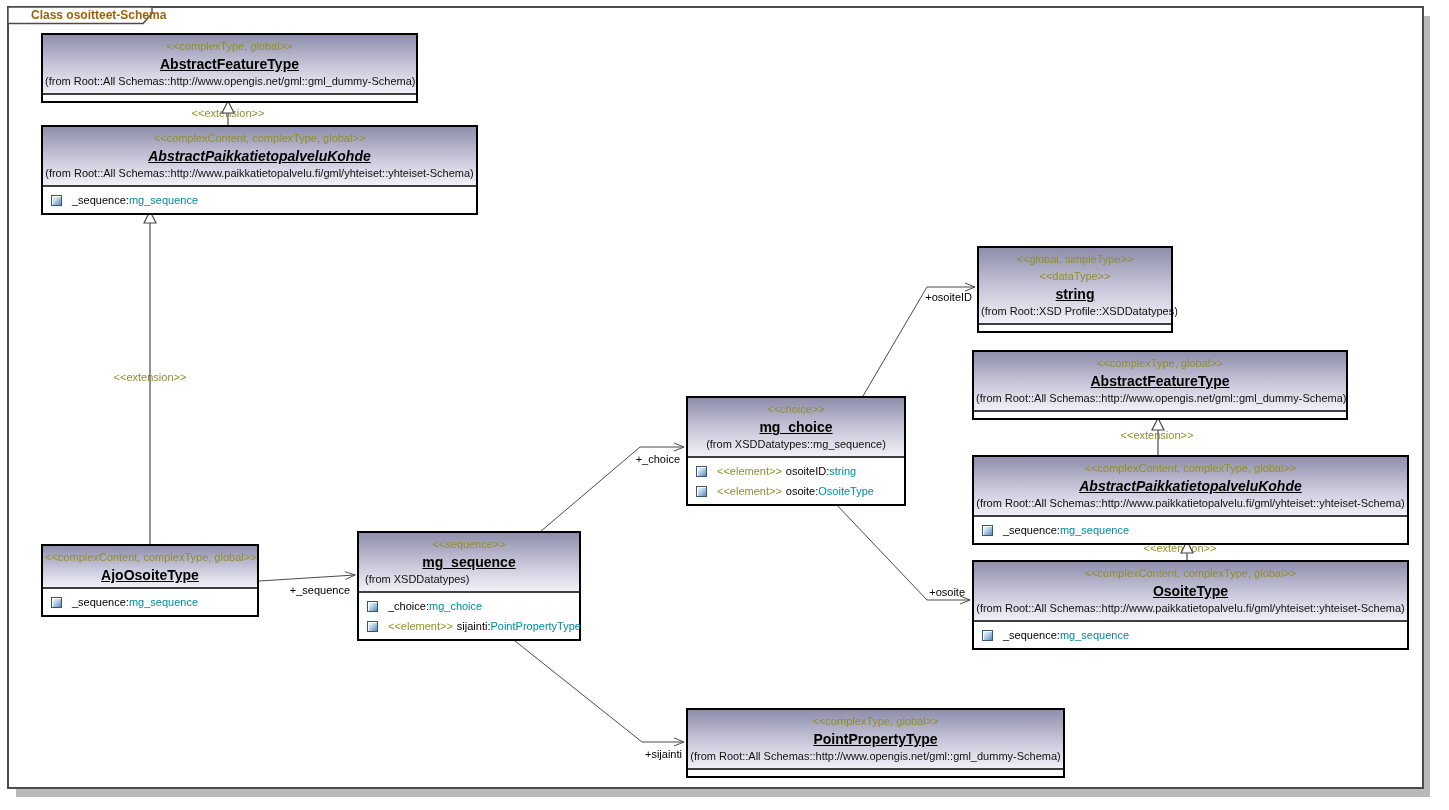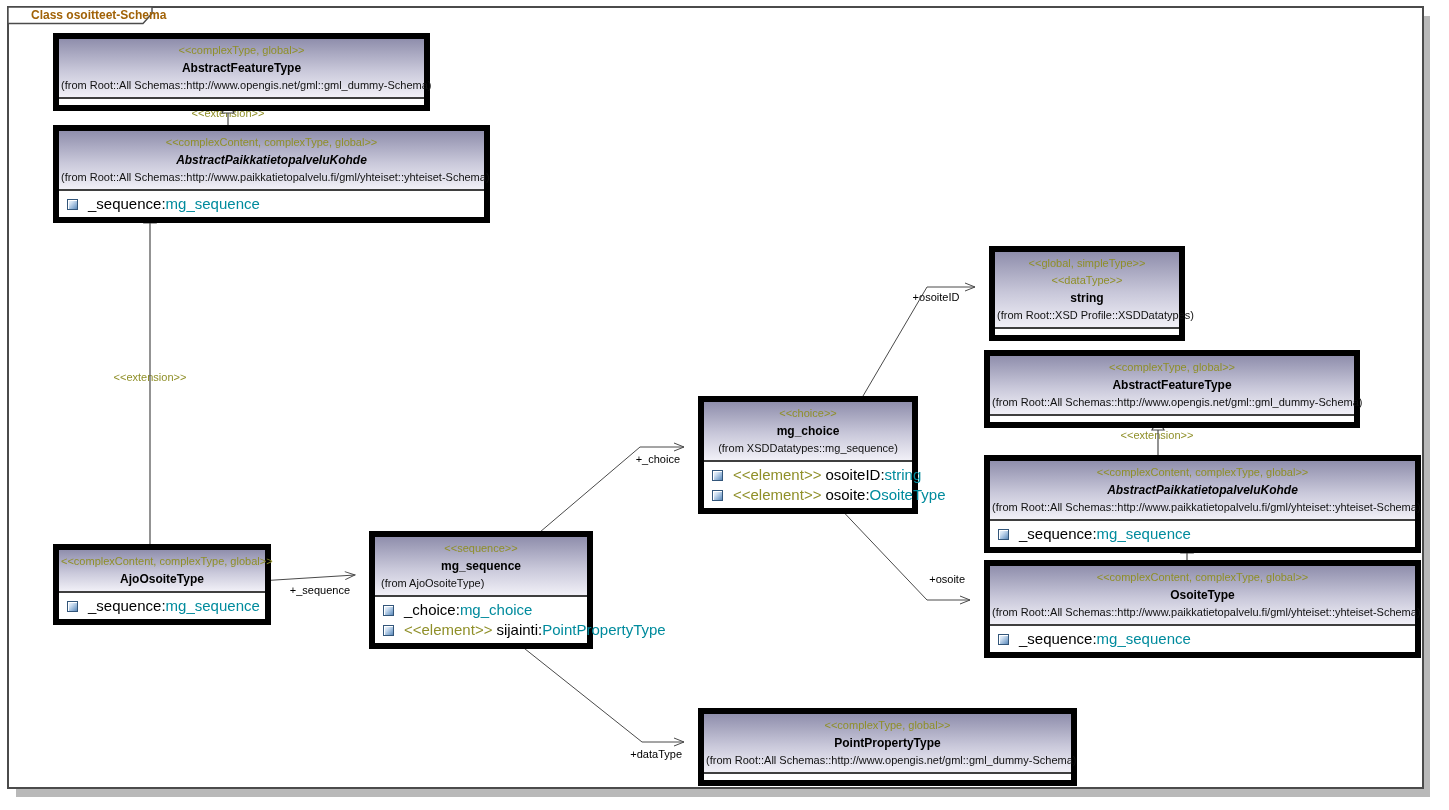--- a/index.html
+++ b/index.html
@@ -3,38 +3,38 @@
 <meta charset="utf-8">
 <style>
   * { box-sizing: border-box; }
   body { margin: 0; background: #ffffff; font-family: "Liberation Sans", sans-serif; }
   #stage { position: relative; width: 1449px; height: 810px; background: #fff; overflow: hidden; }
 
   
   .edge-label { position: absolute; z-index: 1; font-size: 11px; color: #000; white-space: nowrap; }
   .edge-label.stereo { color: #8f8f28; }
   #wires { position: absolute; left: 0; top: 0; z-index: 2; pointer-events: none; }
-  .uml-box { position: absolute; z-index: 3; background: #fca5a5; border: 6px solid #000000; margin-left: 12px; }
+  .uml-box { position: absolute; z-index: 3; background: #fca5a5; border: 2px solid #000000; }
   #tab-label { position: absolute; z-index: 4; left: 31px; top: 8px; font-size: 12px; font-weight: bold; color: #a16207; white-space: nowrap; }
 
   
   .box-header {
     background: linear-gradient(to bottom, #8f8eac 0%, #c9c8da 55%, #f1f0f7 100%);
     border-bottom: 2px solid #3f3f3f;
     padding: 3px 2px;
     text-align: center;
     overflow: visible;
   }
   .srow { height: 17px; line-height: 17px; font-size: 11px; color: #8f8f28; white-space: nowrap; }
-  .cname { height: 18px; line-height: 18px; font-size: 12px; font-weight: bold; color: #000; white-space: nowrap; }
+  .cname { height: 18px; line-height: 18px; font-size: 14px; font-weight: bold; color: #000; white-space: nowrap; text-decoration: underline; }
   .cname.abstract { font-style: italic; }
   .from { height: 17px; line-height: 17px; font-size: 11px; color: #111; white-space: nowrap; }
   .box-attrs { background: #fff; padding: 3px 0; }
   .box-attrs.empty { height: 6px; padding: 0; }
-  .attr-row { height: 20px; line-height: 20px; font-size: 15px; white-space: nowrap; display: flex; align-items: center; }
+  .attr-row { height: 20px; line-height: 20px; font-size: 11px; white-space: nowrap; display: flex; align-items: center; }
   .attr-icon {
     display: inline-block; width: 11px; height: 11px; margin: 0 10px 0 8px; flex: 0 0 auto;
     border: 1px solid #33567a;
     background: linear-gradient(135deg, #f6faff 0%, #cfe0f2 35%, #7fa5cd 80%, #5e87b5 100%);
     box-shadow: inset 1px 1px 0 #ffffff;
   }
   .attr-stereo { color: #8f8f28; }
   .attr-stereo:not(:empty) { margin-right: 4px; }
   .attr-name { color: #000; }
   .attr-type { color: #008b9d; }
@@ -44,23 +44,23 @@
 
 <div id="stage">
 
   <span class="edge-label stereo" style="left:186px; top:107px; width:84px; text-align:center;">&lt;&lt;extension&gt;&gt;</span>
   <span class="edge-label stereo" style="left:108px; top:371px; width:84px; text-align:center;">&lt;&lt;extension&gt;&gt;</span>
   <span class="edge-label stereo" style="left:1115px; top:429px; width:84px; text-align:center;">&lt;&lt;extension&gt;&gt;</span>
   <span class="edge-label stereo" style="left:1138px; top:542px; width:84px; text-align:center;">&lt;&lt;extension&gt;&gt;</span>
 
   <span class="edge-label" style="left:278px; top:584px; width:72px; text-align:right;">+_sequence</span>
   <span class="edge-label" style="left:600px; top:453px; width:80px; text-align:right;">+_choice</span>
-  <span class="edge-label" style="left:900px; top:291px; width:72px; text-align:center;">+osoiteID</span>
-  <span class="edge-label" style="left:905px; top:573px; width:60px; text-align:right;">+osoite</span>
-  <span class="edge-label" style="left:628px; top:748px; width:54px; text-align:right;">+dataType</span>
+  <span class="edge-label" style="left:900px; top:291px; width:72px; text-align:right;">+osoiteID</span>
+  <span class="edge-label" style="left:905px; top:586px; width:60px; text-align:right;">+osoite</span>
+  <span class="edge-label" style="left:628px; top:748px; width:54px; text-align:right;">+sijainti</span>
 
   <svg id="wires" width="1449" height="810" viewBox="0 0 1449 810">
     <defs>
       <marker id="oarr" viewBox="0 0 12 10" refX="11" refY="5" markerWidth="12" markerHeight="10" orient="auto" markerUnits="userSpaceOnUse">
         <path d="M1,1 L11,5 L1,9" fill="none" stroke="#4a4a4a" stroke-width="1"></path>
       </marker>
     </defs>
 
     <rect x="1423" y="16" width="7" height="781" fill="#b9b9b9"></rect>
     <rect x="16" y="788" width="1414" height="9" fill="#b9b9b9"></rect>
@@ -127,21 +127,21 @@
         <span class="attr-name">_sequence:</span>
         <span class="attr-type">mg_sequence</span>
       </div>
     </div>
   </div>
 
   <div class="uml-box" style="left:357px; top:531px; width:224px;">
     <div class="box-header">
       <div class="srow">&lt;&lt;sequence&gt;&gt;</div>
       <div class="cname">mg_sequence</div>
-      <div class="from" style="text-align:left; padding-left:4px;">(from AjoOsoiteType)</div>
+      <div class="from" style="text-align:left; padding-left:4px;">(from XSDDatatypes)</div>
     </div>
     <div class="box-attrs">
       <div class="attr-row">
         <span class="attr-icon"></span>
         <span class="attr-stereo"></span>
         <span class="attr-name">_choice:</span>
         <span class="attr-type">mg_choice</span>
       </div>
       <div class="attr-row">
         <span class="attr-icon"></span>

